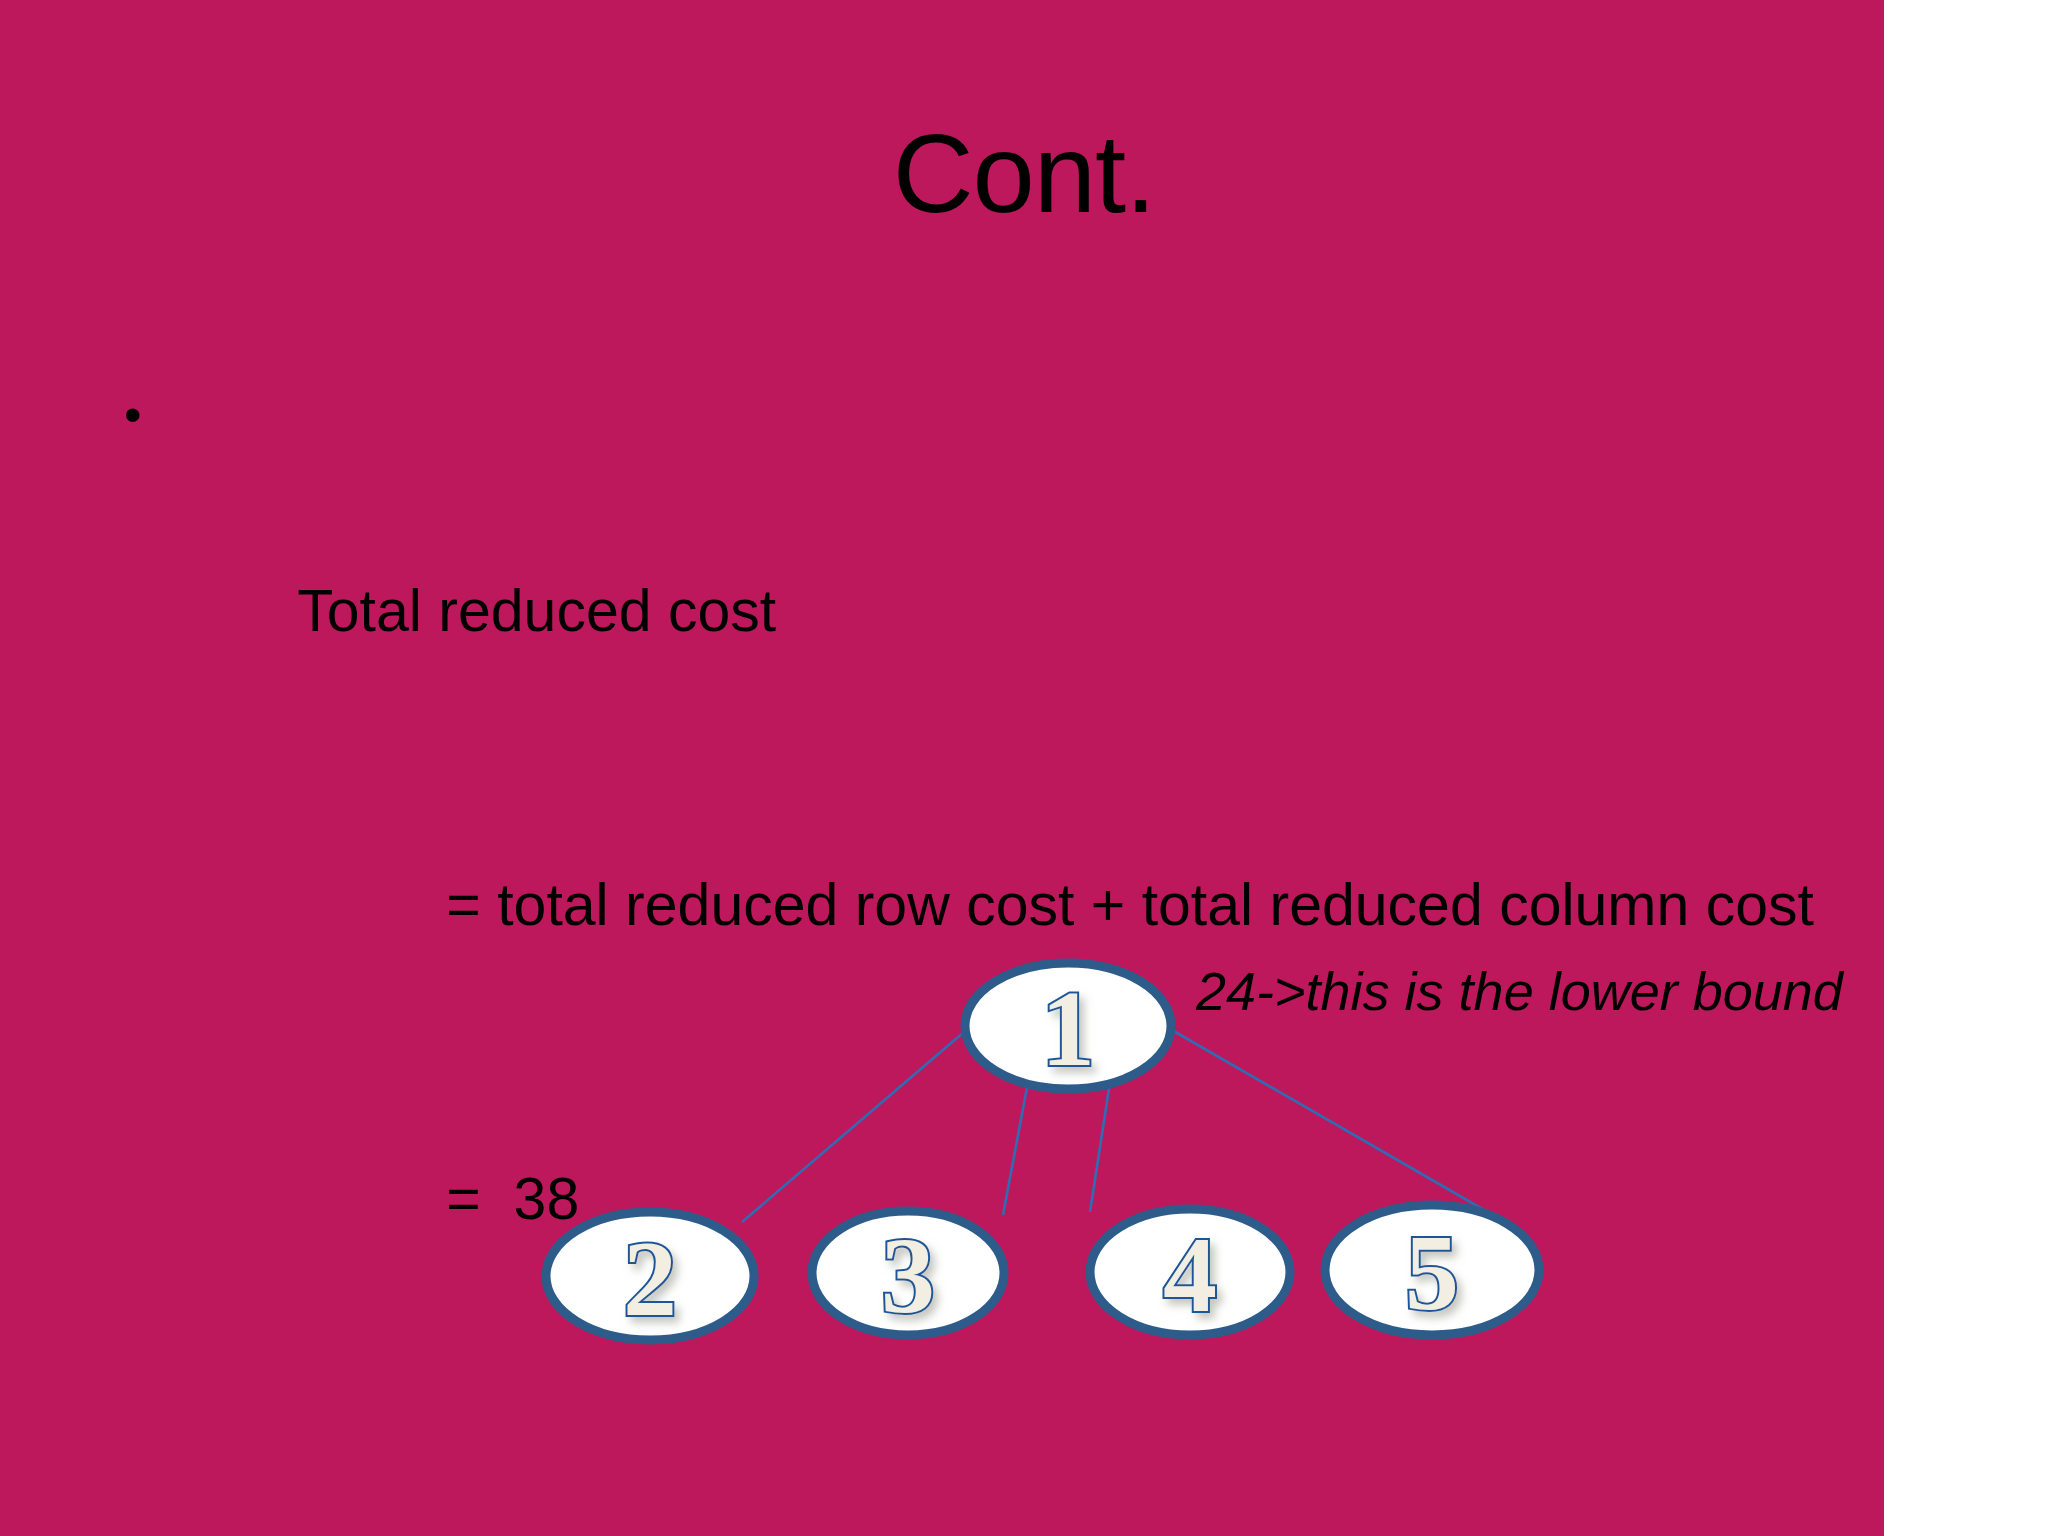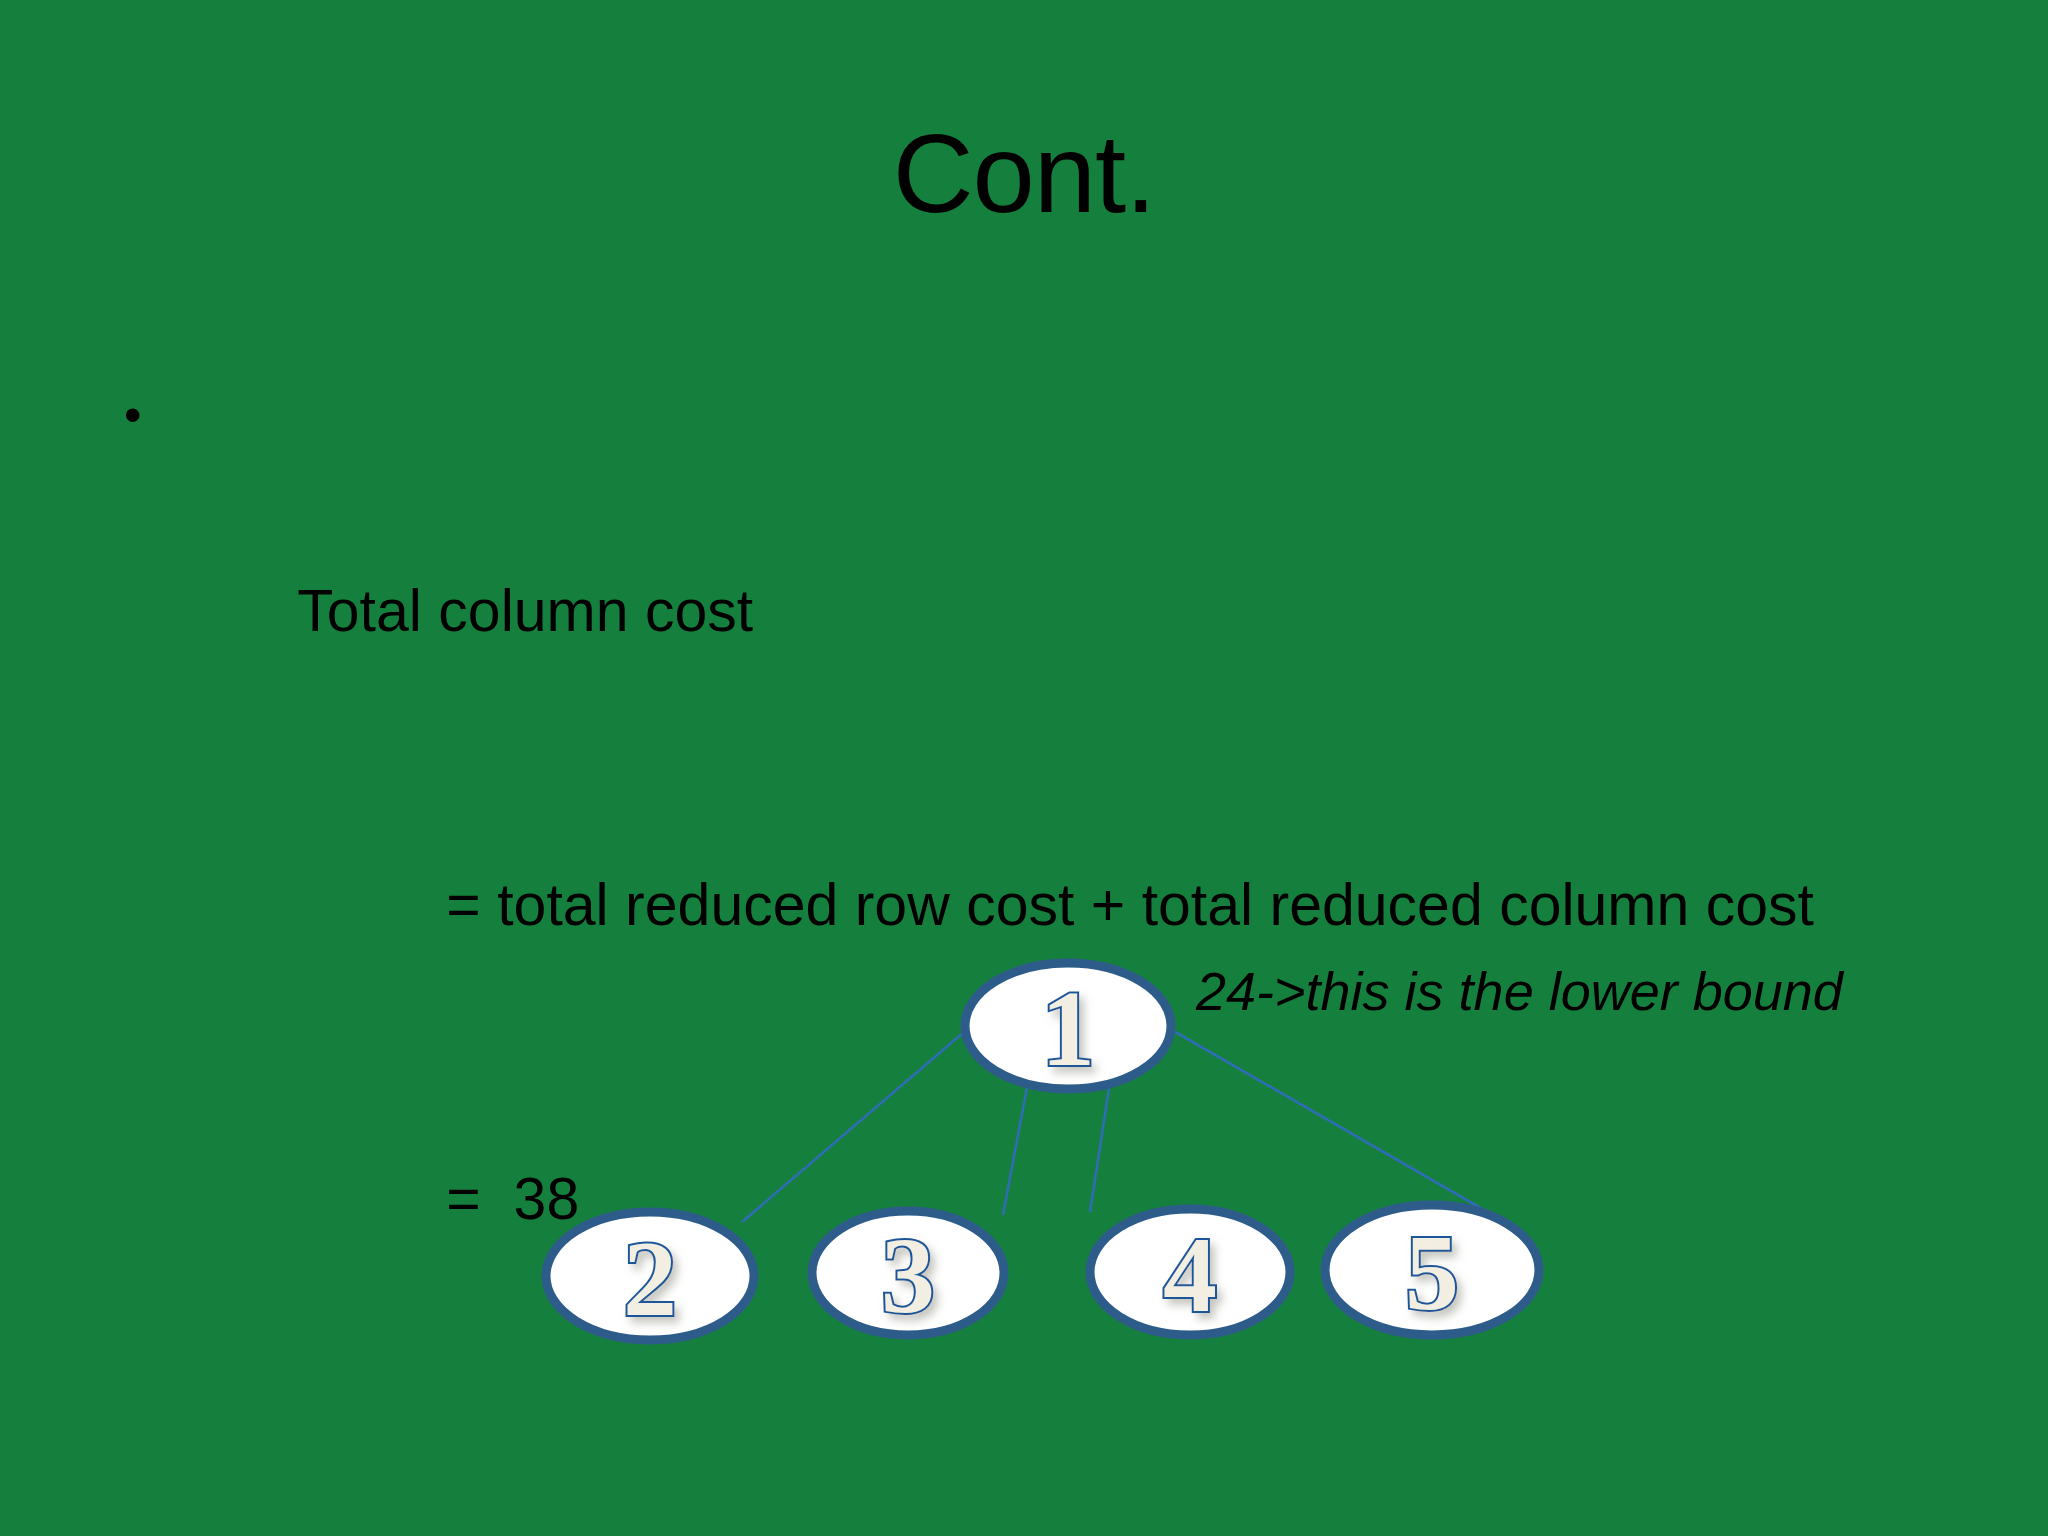--- a/index.html
+++ b/index.html
@@ -6,23 +6,23 @@
   html, body {
     margin: 0;
     padding: 0;
     background: #ffffff;
   }
   body {
     font-family: "Liberation Sans", sans-serif;
   }
   .slide {
     position: relative;
-    width: 2048px;
+    width: 1884px;
     height: 1536px;
-    background: #15803d;
+    background: #be185d;
     overflow: hidden;
   }
 
   
   .slide-title {
     position: absolute;
     left: 0;
     top: 118px;
     width: 2048px;
     text-align: center;
@@ -127,21 +127,21 @@
 <body>
 
 <div class="slide">
 
   <div class="slide-title">Cont.</div>
 
   <div class="body-block">
 
     <div class="bullet-row">
       <span class="bullet-dot">•</span>
-      <span>Total column cost</span>
+      <span>Total reduced cost</span>
     </div>
 
     <div class="sub-row">
       <span>= total reduced row cost + total reduced column cost</span>
     </div>
 
 
     <div class="sub-row">
       <span>=  38</span>
     </div>

